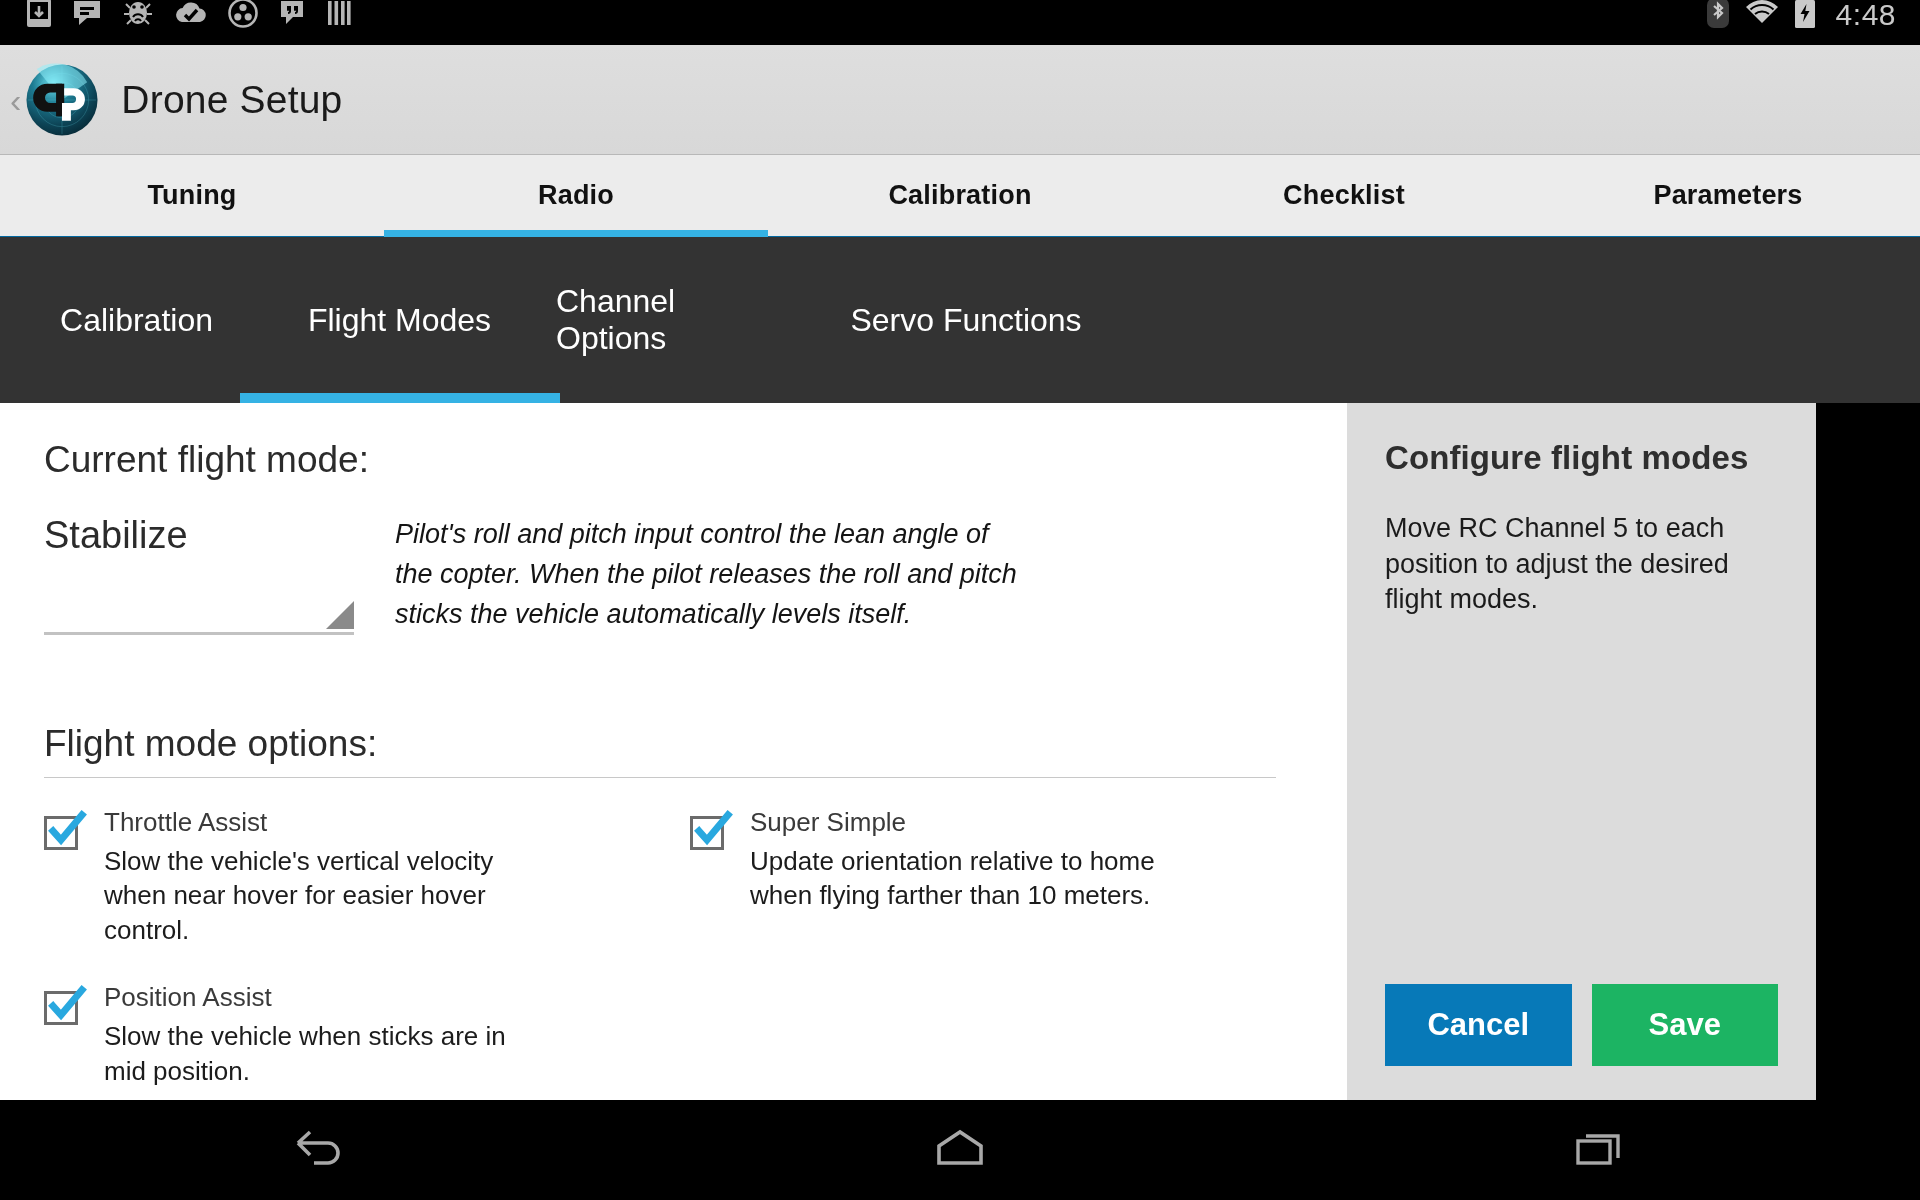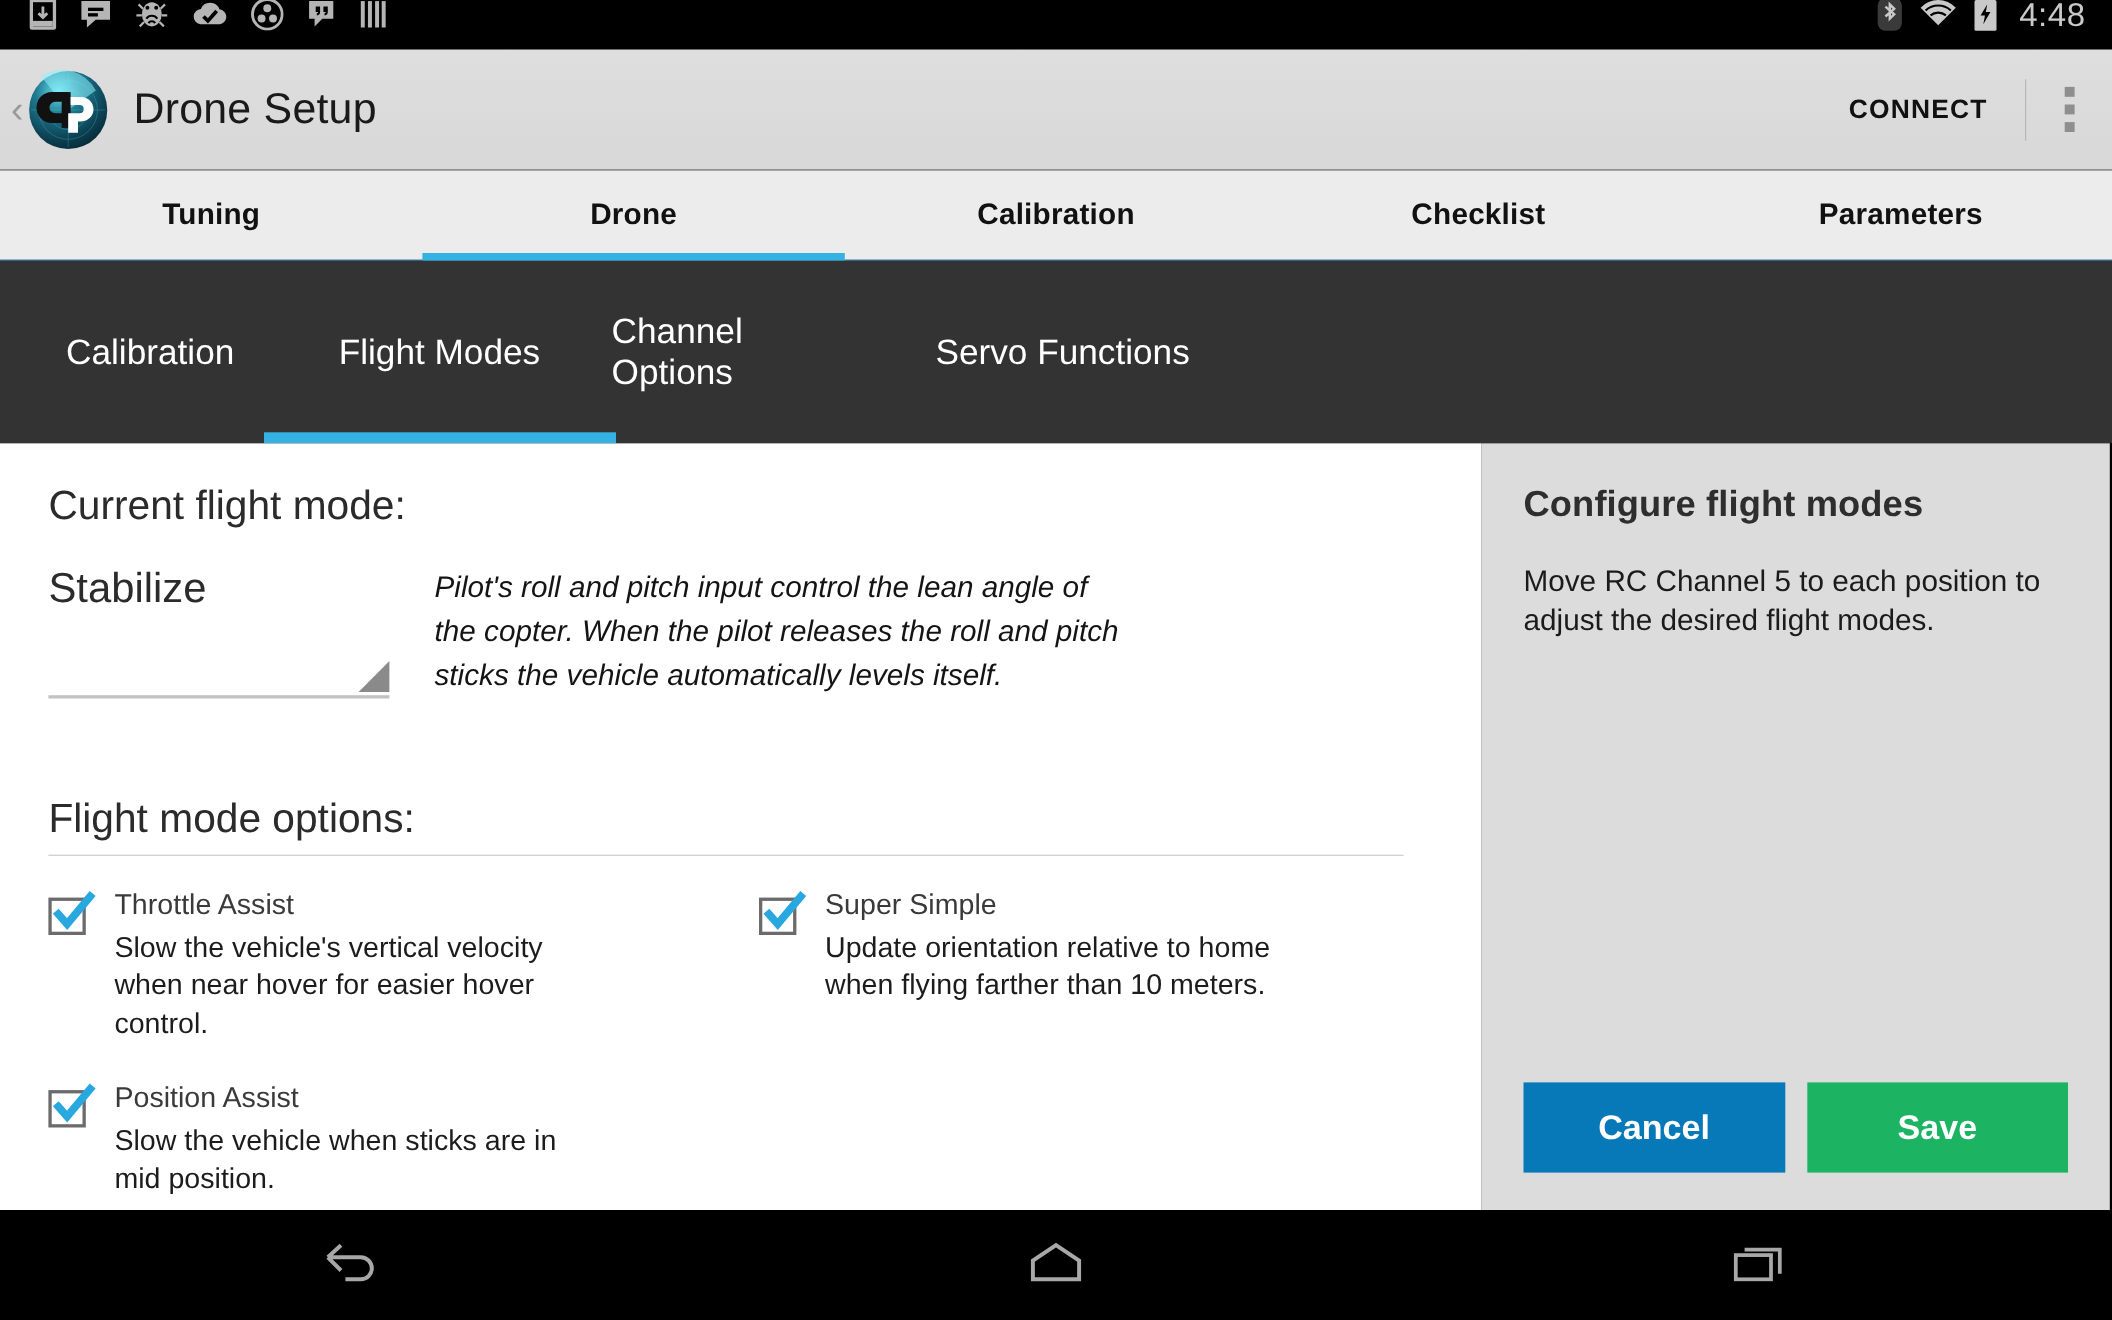--- a/index.html
+++ b/index.html
@@ -136,21 +136,21 @@
   .opt-text { padding-left: 26px; }
   .opt-name { font-size: 26px; color: #3a3a3a; line-height: 1.15; }
   .opt-desc {
     font-size: 26px; color: #1c1c1c; line-height: 1.33; margin-top: 6px;
     max-width: 450px;
   }
   .opt-col.right .opt-desc { max-width: 470px; }
 
   
   .side-pane {
-    position: absolute; top: 0; left: 1347px; width: 571px; height: 697px;
+    position: absolute; top: 0; left: 1347px; width: 469px; height: 697px;
     background: #dcdcdc; padding: 36px 38px;
   }
   .side-title {
     font-size: 33px; font-weight: bold; color: #2e2e2e; letter-spacing: 0.1px;
   }
   .side-body {
     margin-top: 34px; font-size: 27px; color: #1b1b1b; line-height: 1.32;
   }
   .side-actions {
     position: absolute; left: 38px; right: 38px; bottom: 34px;
@@ -279,34 +279,25 @@
           <line x1="50" y1="4" x2="50" y2="96"></line>
             <line x1="4" y1="50" x2="96" y2="50"></line>
         </g>
         <path d="M16 8 A48 48 0 0 1 84 26 L50 50 Z" fill="#8ff0fb" opacity="0.55"></path>
         <path d="M30 28 h20 v12 h-16 a7 7 0 0 0 0 14 h10 v12 h-14 a19 19 0 0 1 0 -38 z" fill="#111"></path>
         <rect x="42" y="28" width="11" height="44" fill="#111"></rect>
         <path d="M53 34 h13 a15 15 0 0 1 0 30 h-4 v14 h-12 v-24 h14 a5 5 0 0 0 0 -10 h-11 z" fill="#fff"></path>
       </svg>
     </span>
     <span class="ab-title">Drone Setup</span>
-    <div class="ab-right">
-      <button class="connect-btn">CONNECT</button>
-      <div class="ab-divider"></div>
-      <div class="overflow">
-        <i></i>
-        <i></i>
-        <i></i>
-      </div>
-    </div>
   </div>
 
   <div class="tabs-primary">
     <div class="ptab">Tuning</div>
-    <div class="ptab active">Drone</div>
+    <div class="ptab active">Radio</div>
     <div class="ptab">Calibration</div>
     <div class="ptab">Checklist</div>
     <div class="ptab">Parameters</div>
   </div>
 
   <div class="tabs-secondary">
     <div class="stab" style="width:273px">Calibration</div>
     <div class="stab active" style="width:253px">Flight Modes</div>
     <div class="stab" style="width:290px">Channel Options</div>
     <div class="stab" style="width:300px">Servo Functions</div>

